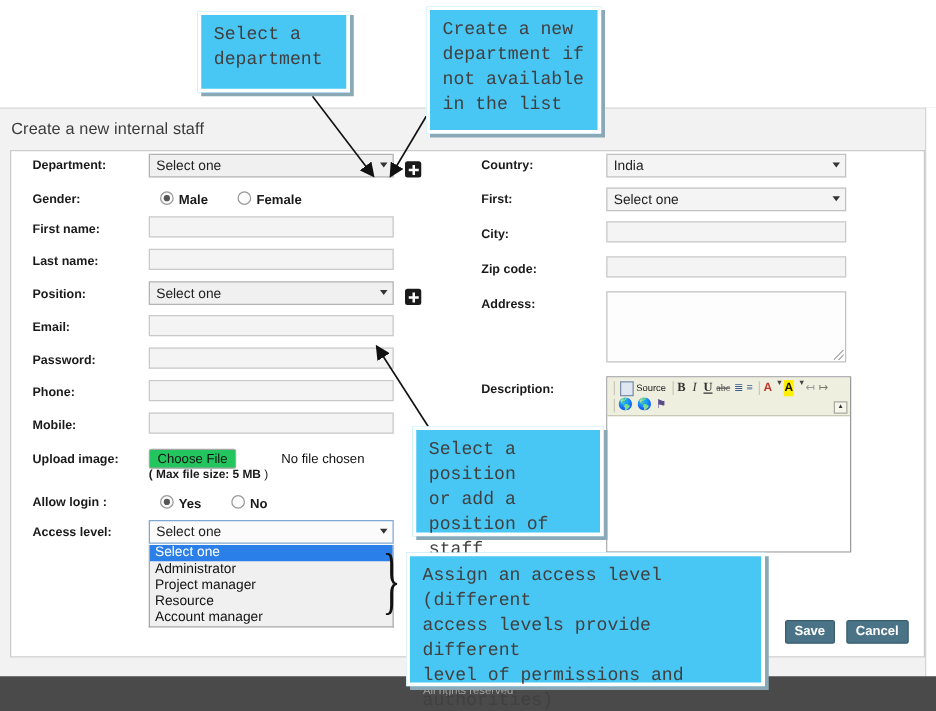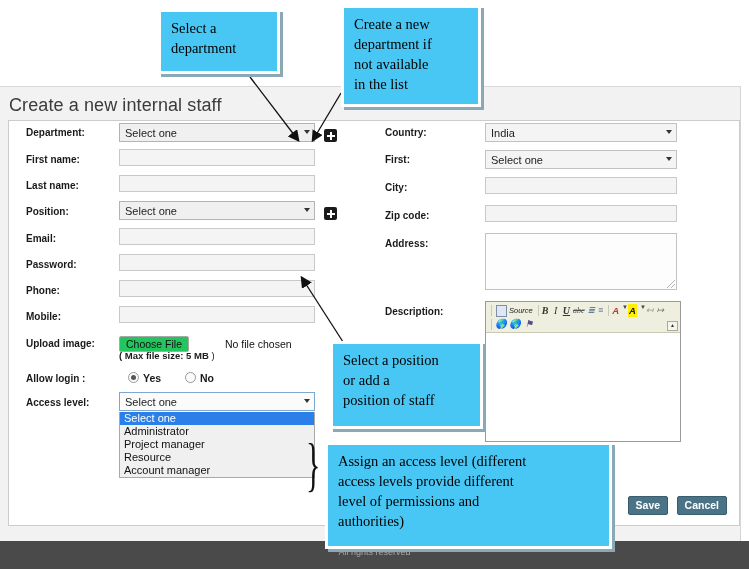--- a/index.html
+++ b/index.html
@@ -20,21 +20,21 @@
 
   
   #page-card {
     position: absolute; left: 0; top: 86px; width: 749px; height: 455px;
     background: #f2f2f2;
     border-top: 1px solid #d9d9d9;
     box-sizing: border-box;
   }
   #page-title {
     position: absolute; left: 9px; top: 8px;
-    font-size: 18px; color: #3b3b3b; letter-spacing: .1px;
+    font-size: 13px; color: #3b3b3b; letter-spacing: .1px;
   }
   #form-panel {
     position: absolute; left: 8px; top: 33px;
     width: 732px; height: 406px;
     background: #ffffff;
     border: 1px solid #ccc;
     box-sizing: border-box;
   }
 
   
@@ -164,21 +164,21 @@
     padding: 2px 3px 0 3px;
   }
   .tb-row { height: 14px; white-space: nowrap; font-size: 0; }
   .tb-sep {
     display: inline-block; width: 1px; height: 11px; background: #c9c9b5;
     margin: 1px 3px 0 2px; vertical-align: top;
   }
   .tb-i {
     display: inline-block; height: 13px; line-height: 13px;
     font-size: 8.5px; color: #333; vertical-align: top;
-    margin-right: 3px; font-family: "Liberation Serif", serif; font-style: italic;
+    margin-right: 3px; font-family: "Liberation Serif", serif;
   }
   .tb-i.source-ic {
     font-family: "Liberation Sans", sans-serif; font-size: 7.5px; color: #222;
   }
   .tb-box {
     display: inline-block; width: 9px; height: 10px; border: 1px solid #7d8fa8;
     background: #dfe7f2; vertical-align: top; margin: 1px 2px 0 1px;
   }
   .tb-b { font-weight: bold; font-size: 10px; }
   .tb-it { font-style: italic; font-size: 10px; font-family: "Liberation Serif", serif;}
@@ -214,22 +214,22 @@
     position: absolute; right: 0; top: 86px; width: 8px; height: 455px;
     background: #ffffff; border-left: 1px solid #d4d4d4;
   }
 
   
   .callout {
     position: absolute; box-sizing: border-box;
     background: #49c7f4;
     border: 3px solid #ffffff;
     box-shadow: 3px 3px 0 0 #8aa8b5;
-    color: #000000;
-    font-family: Liberation Serif, serif;
+    color: #404040;
+    font-family: Liberation Mono, monospace;
     z-index: 20;
   }
   .callout .ctext {
     display: block; padding: 6px 9px 6px 10px;
     font-size: 14.5px; line-height: 20px;
   }
   #callout-dept   { left: 158px; top: 9px;  width: 122px; height: 65px; }
   #callout-newdept{ left: 341px; top: 5px;  width: 140px; height: 102px; }
   #callout-pos    { left: 330px; top: 341px; width: 153px; height: 88px; }
   #callout-access { left: 325px; top: 442px; width: 287px; height: 107px; }
@@ -265,20 +265,28 @@
         <span class="flabel">Department:</span>
         <div class="fctl">
           <div class="sel">
             <span>Select one</span>
             <span class="caret"></span>
           </div>
         </div>
         <div class="plusbtn" style="left:306px; top:2px"></div>
       </div>
 
+      <div class="row" style="height:24px">
+        <span class="flabel">Gender:</span>
+        <div class="radiogrp">
+          <span class="rad on"></span><span>Male</span>
+          <span class="gap"></span>
+          <span class="rad"></span><span>Female</span>
+        </div>
+      </div>
 
       <div class="row" style="height:26px">
         <span class="flabel">First name:</span>
         <div class="fctl" style="top:-5px">
           <div class="txt"></div>
         </div>
       </div>
 
       <div class="row" style="height:26px">
         <span class="flabel">Last name:</span>

